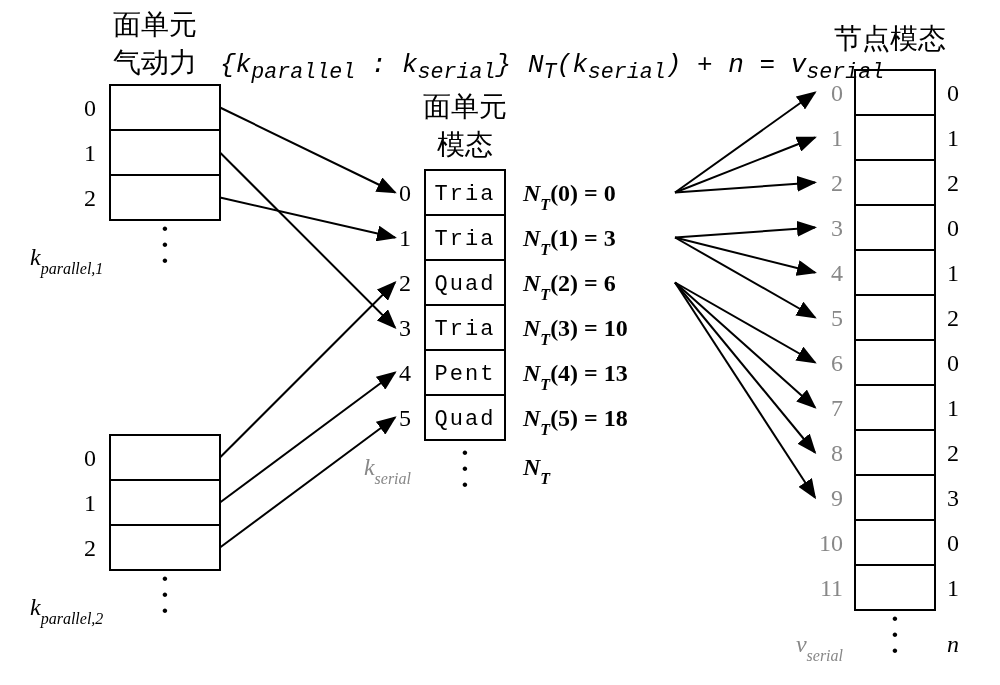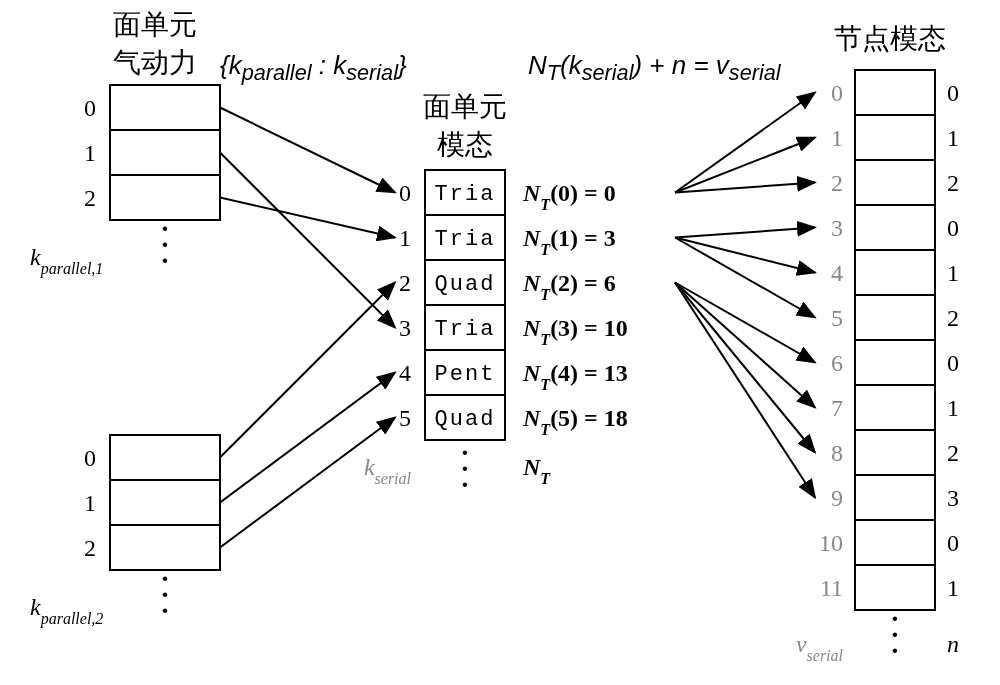--- a/index.html
+++ b/index.html
@@ -33,21 +33,21 @@
     font-size: 22px;
     letter-spacing: 2px;
   }
   .nt {
     font-size: 24px;
     font-family: "Times New Roman", serif;
     font-weight: bold;
   }
   .formula {
     font-size: 26px;
-    font-family: Liberation Sans, sans-serif;
+    font-family: Liberation Mono, monospace;
     font-style: italic;
     color:#000;
   }
   .grey { fill: #888; }
   .black { fill: #000; }
   .vdots { font-size: 28px; font-weight: bold; letter-spacing: 0; }
 </style>
 </head>
 <body>
 

